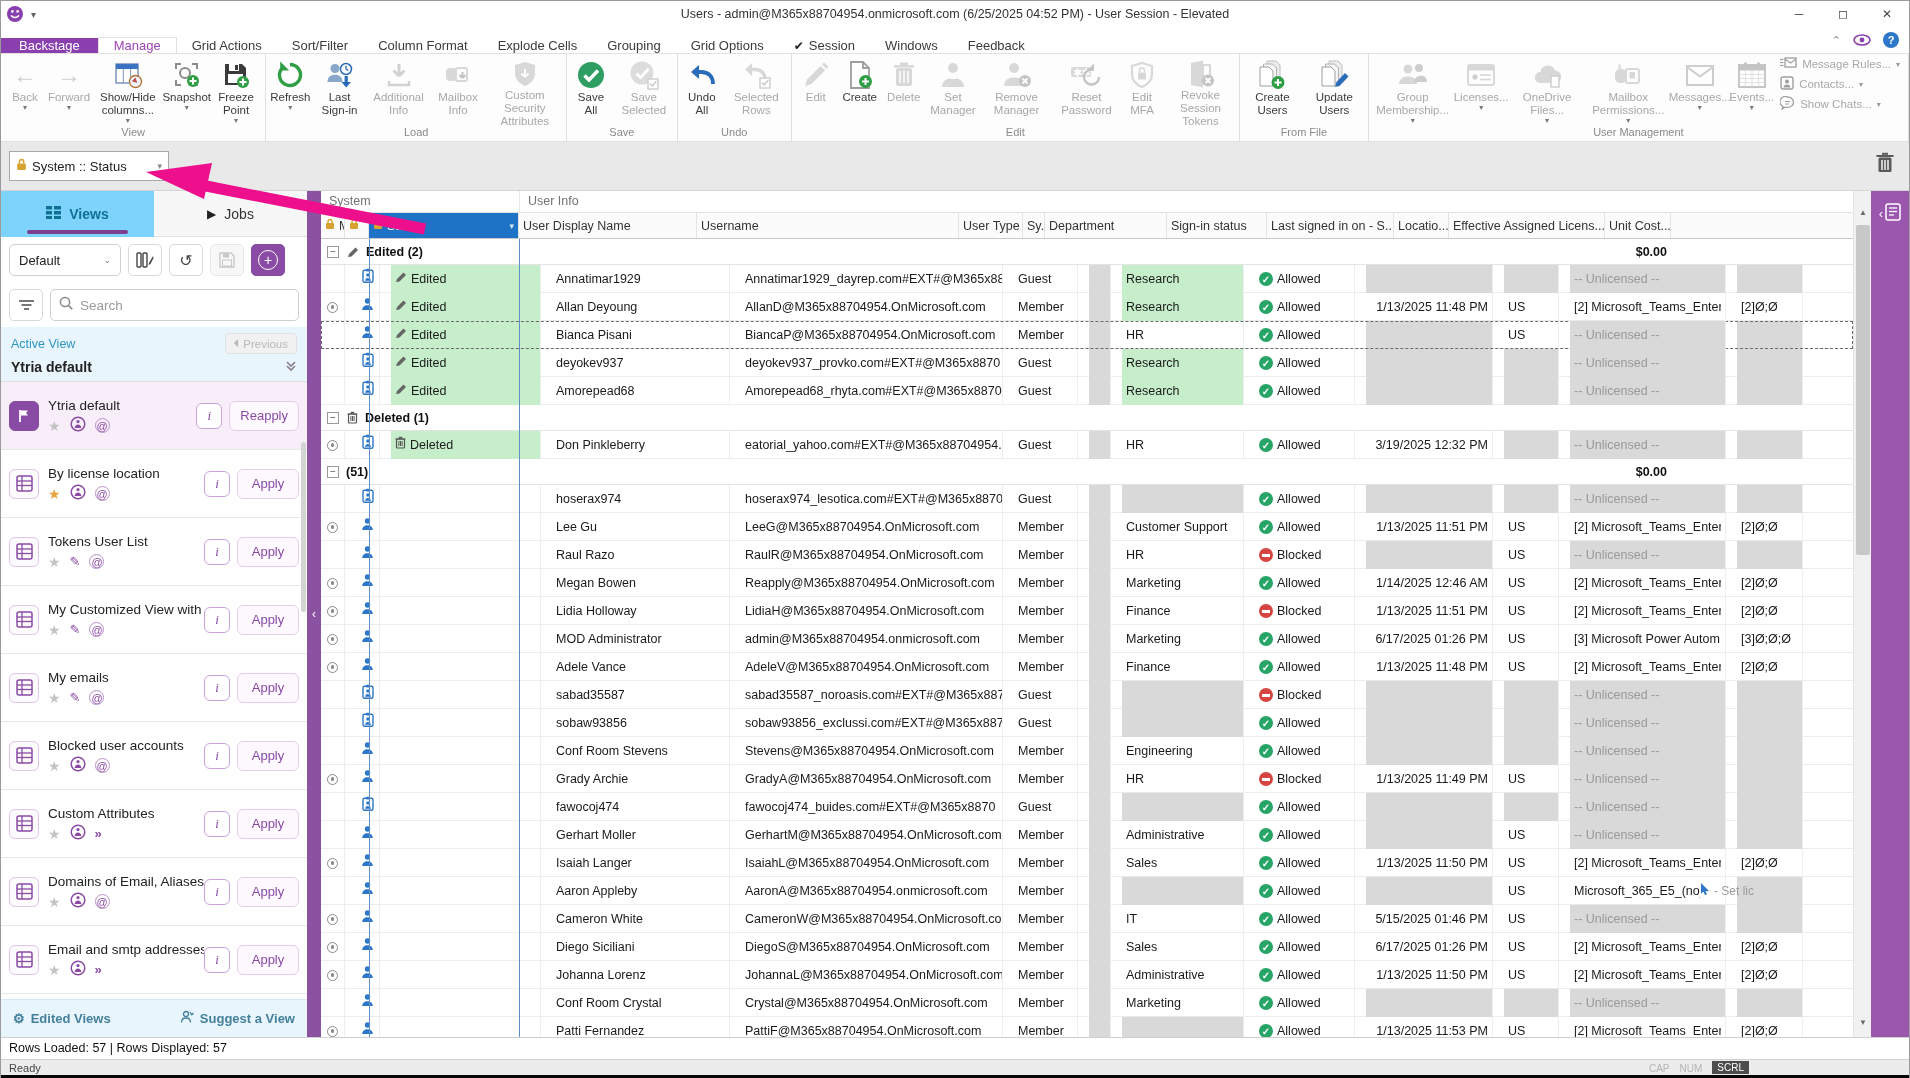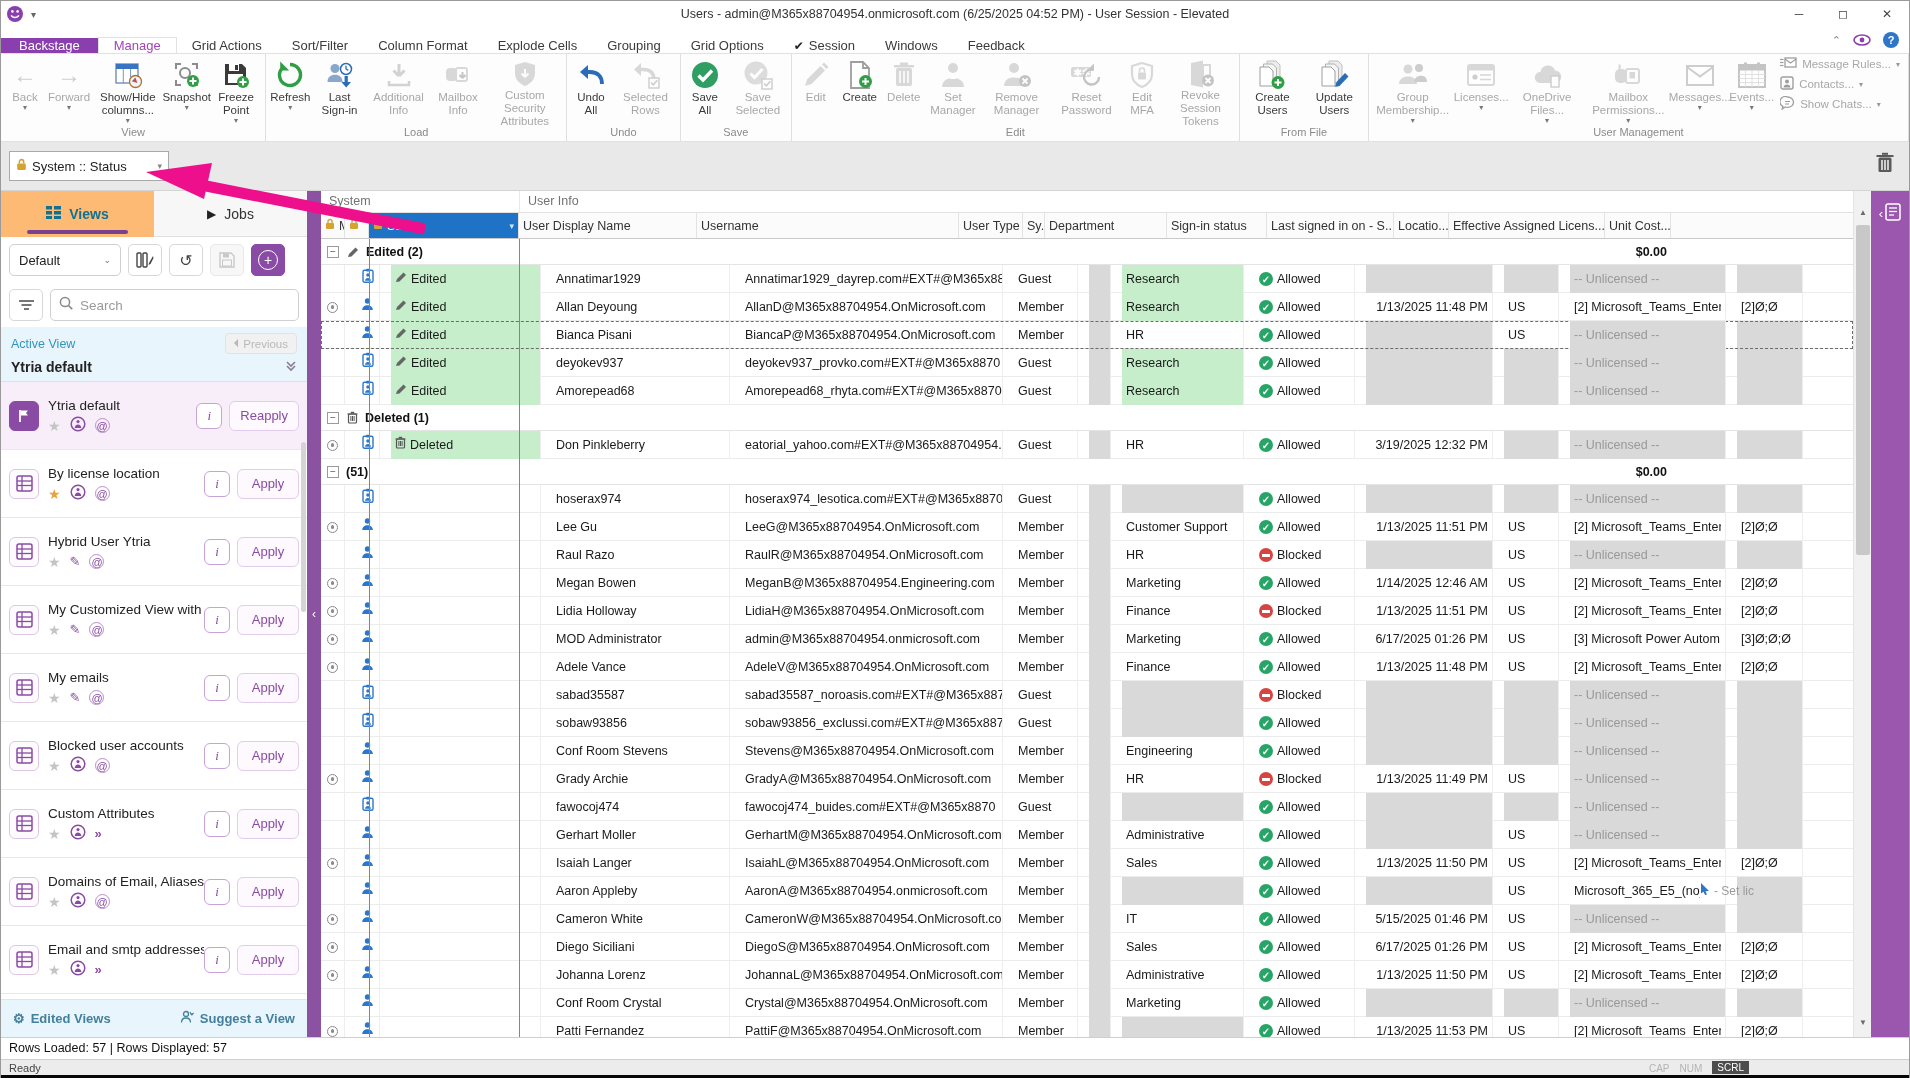--- a/index.html
+++ b/index.html
@@ -48,21 +48,21 @@
   .view-selector .ddc { margin-left:auto; color:#888; font-size:9px; }
   .toolbar-trash { position:absolute; right:14px; top:10px; }
 
   
   .main { height:846px; display:flex; position:relative; background:#fff; }
 
   
   .sidebar { width:306px; display:flex; flex-direction:column; background:#fff; }
   .sbtabs { height:46px; display:flex; }
   .sbtab { flex:1; display:flex; align-items:center; justify-content:center; gap:8px; font-size:14px; color:#333; position:relative; background:#f7f7f7; border-bottom:1px solid #e0e0e0; cursor:default; }
-  .sbtab.active { background:#fdba74; color:#0f7291; border-bottom:none; font-weight:bold; }
+  .sbtab.active { background:#7dd3fc; color:#0f7291; border-bottom:none; font-weight:bold; }
   .sbtab.active::after { content:""; position:absolute; left:26px; right:26px; bottom:3px; height:4px; background:#7a3f8f; border-radius:2px; }
   .sbtools { height:46px; display:flex; align-items:center; gap:7px; padding:0 8px; }
   .sb-dd { width:112px; height:32px; border:1px solid #cfcfcf; border-radius:5px; display:flex; align-items:center; padding:0 9px; font-size:13px; gap:6px; }
   .sb-dd .ddc { margin-left:auto; color:#777; font-size:9px; }
   .sbbtn { width:34px; height:32px; border:1px solid #d8d8d8; border-radius:5px; background:#fff; display:flex; align-items:center; justify-content:center; font-size:16px; color:#444; }
   .sbbtn.disabled { color:#c8c8c8; border-color:#e8e8e8; background:#f7f7f7; }
   .sbbtn.purple { background:#8a4ba5; border-color:#8a4ba5; color:#fff; }
   .plus-circle { width:20px; height:20px; border:1.5px solid #fff; border-radius:50%; display:flex; align-items:center; justify-content:center; font-size:14px; line-height:1; }
   .sbsearch { height:44px; display:flex; align-items:center; gap:7px; padding:0 8px; }
   .filterbtn { width:34px; height:32px; border:1px solid #d8d8d8; border-radius:5px; background:#fff; display:flex; align-items:center; justify-content:center; }
@@ -303,65 +303,65 @@
             </div>
         <div class="rlabel">Custom Security Attributes</div>
           </div>
         </div>
         <div class="rgl">Load</div>
       </div>
       <div class="rgroup">
         <div class="rbtns">
           <div class="rbtn ">
         <div class="ric">
+              <svg width="32" height="32" viewBox="0 0 32 32">
+                <circle cx="16" cy="16" r="13" fill="#2e9e63"></circle>
+                <path d="M9.5 16.5l4.5 4.5 9-9.5" stroke="#fff" stroke-width="3.4" fill="none"></path>
+              </svg>
+            </div>
+        <div class="rlabel">Save All</div>
+          </div>
+          <div class="rbtn disabled">
+        <div class="ric">
+              <svg width="32" height="32" viewBox="0 0 32 32">
+                <circle cx="14" cy="14" r="11.5" fill="#bdbdbd"></circle>
+                <path d="M8.5 14.5l4 4 8-8.5" stroke="#fff" stroke-width="3" fill="none"></path>
+                <rect x="20" y="20" width="10" height="10" fill="#fff" stroke="#9e9e9e" stroke-width="1.4"></rect>
+                <path d="M22 24.5l2.3 2.3 4-4.5" stroke="#9e9e9e" stroke-width="1.6" fill="none"></path>
+              </svg>
+            </div>
+        <div class="rlabel">Save Selected</div>
+          </div>
+        </div>
+        <div class="rgl">Save</div>
+      </div>
+      <div class="rgroup">
+        <div class="rbtns">
+          <div class="rbtn ">
+        <div class="ric">
               <svg width="32" height="30" viewBox="0 0 32 30">
                 <path d="M27 24c0-8-4.5-12-12-12H9" fill="none" stroke="#2b6cb8" stroke-width="3.8"></path>
                 <path d="M13 5l-8 7 8 7z" fill="#2b6cb8"></path>
               </svg>
             </div>
         <div class="rlabel">Undo All</div>
           </div>
           <div class="rbtn disabled">
         <div class="ric">
               <svg width="32" height="30" viewBox="0 0 32 30">
                 <path d="M25 20c0-7-4-10.5-10.5-10.5H8" fill="none" stroke="#b5b5b5" stroke-width="3.4"></path>
                 <path d="M12 3l-7 6.5 7 6.5z" fill="#b5b5b5"></path>
                 <rect x="20" y="18" width="10" height="10" fill="#fff" stroke="#9e9e9e" stroke-width="1.4"></rect>
                 <path d="M22 22.5l2.3 2.3 4-4.5" stroke="#9e9e9e" stroke-width="1.6" fill="none"></path>
               </svg>
             </div>
         <div class="rlabel">Selected Rows</div>
           </div>
         </div>
         <div class="rgl">Undo</div>
-      </div>
-      <div class="rgroup">
-        <div class="rbtns">
-          <div class="rbtn ">
-        <div class="ric">
-              <svg width="32" height="32" viewBox="0 0 32 32">
-                <circle cx="16" cy="16" r="13" fill="#2e9e63"></circle>
-                <path d="M9.5 16.5l4.5 4.5 9-9.5" stroke="#fff" stroke-width="3.4" fill="none"></path>
-              </svg>
-            </div>
-        <div class="rlabel">Save All</div>
-          </div>
-          <div class="rbtn disabled">
-        <div class="ric">
-              <svg width="32" height="32" viewBox="0 0 32 32">
-                <circle cx="14" cy="14" r="11.5" fill="#bdbdbd"></circle>
-                <path d="M8.5 14.5l4 4 8-8.5" stroke="#fff" stroke-width="3" fill="none"></path>
-                <rect x="20" y="20" width="10" height="10" fill="#fff" stroke="#9e9e9e" stroke-width="1.4"></rect>
-                <path d="M22 24.5l2.3 2.3 4-4.5" stroke="#9e9e9e" stroke-width="1.6" fill="none"></path>
-              </svg>
-            </div>
-        <div class="rlabel">Save Selected</div>
-          </div>
-        </div>
-        <div class="rgl">Save</div>
       </div>
       <div class="rgroup">
         <div class="rbtns">
           <div class="rbtn disabled">
         <div class="ric">
               <svg width="30" height="30" viewBox="0 0 30 30">
                 <path d="M4 26l2-6.5L19.5 6l4.5 4.5L10.5 24z" fill="#b5b5b5"></path>
                 <path d="M21 4.5L25.5 9l2-2L23 2.5z" fill="#b5b5b5"></path>
               </svg>
             </div>
@@ -730,21 +730,21 @@
           <div class="vitem ">
       <div class="vicon ">
               <svg width="17" height="17" viewBox="0 0 17 17">
                 <rect x="1" y="1" width="15" height="15" rx="2" fill="none" stroke="#8a4ba5" stroke-width="1.5"></rect>
                 <line x1="1" y1="6" x2="16" y2="6" stroke="#8a4ba5" stroke-width="1.3"></line>
                 <line x1="1" y1="10.5" x2="16" y2="10.5" stroke="#8a4ba5" stroke-width="1.3"></line>
                 <line x1="6" y1="1" x2="6" y2="16" stroke="#8a4ba5" stroke-width="1.3"></line>
               </svg>
             </div>
       <div class="vmain">
-        <div class="vname">Hybrid User Ytria</div>
+        <div class="vname">Tokens User List</div>
         <div class="vbadges">
           <span class="star ">★</span>
           <span class="pencil-badge">✎</span>
                 <span class="at-badge">@</span>
         </div>
       </div>
       <div class="vbtns">
         <div class="vinfo">i</div>
         <div class="vapply">Apply</div>
       </div>
@@ -1297,21 +1297,21 @@
               <span class="ic-target"></span>
             </div>
             <div class="cell center" style="width:24px">
               <span><svg width="13" height="14" viewBox="0 0 13 14">
                   <circle cx="6.5" cy="4" r="2.7" fill="#2e77c8"></circle>
                   <path d="M1.2 13c0-3 2.3-4.7 5.3-4.7s5.3 1.7 5.3 4.7z" fill="#2e77c8"></path>
                 </svg></span>
             </div>
             <div class="cell " style="width:150px"></div>
             <div class="cell" style="width:178px">Megan Bowen</div>
-            <div class="cell" style="width:262px">MeganB@M365x88704954.Engineering.com</div>
+            <div class="cell" style="width:262px">Reapply@M365x88704954.OnMicrosoft.com</div>
             <div class="cell" style="width:64px">Member</div>
             <div class="cell gray" style="width:22px"></div>
             <div class="cell " style="width:122px">Marketing</div>
             <div class="cell" style="width:100px">
               <span class="ic-allowed">✓</span>
               <span>Allowed</span>
             </div>
             <div class="cell " style="width:127px;justify-content:flex-end;">1/14/2025 12:46 AM</div>
             <div class="cell " style="width:55px">US</div>
             <div class="cell " style="width:156px;position:relative;overflow:hidden;">

